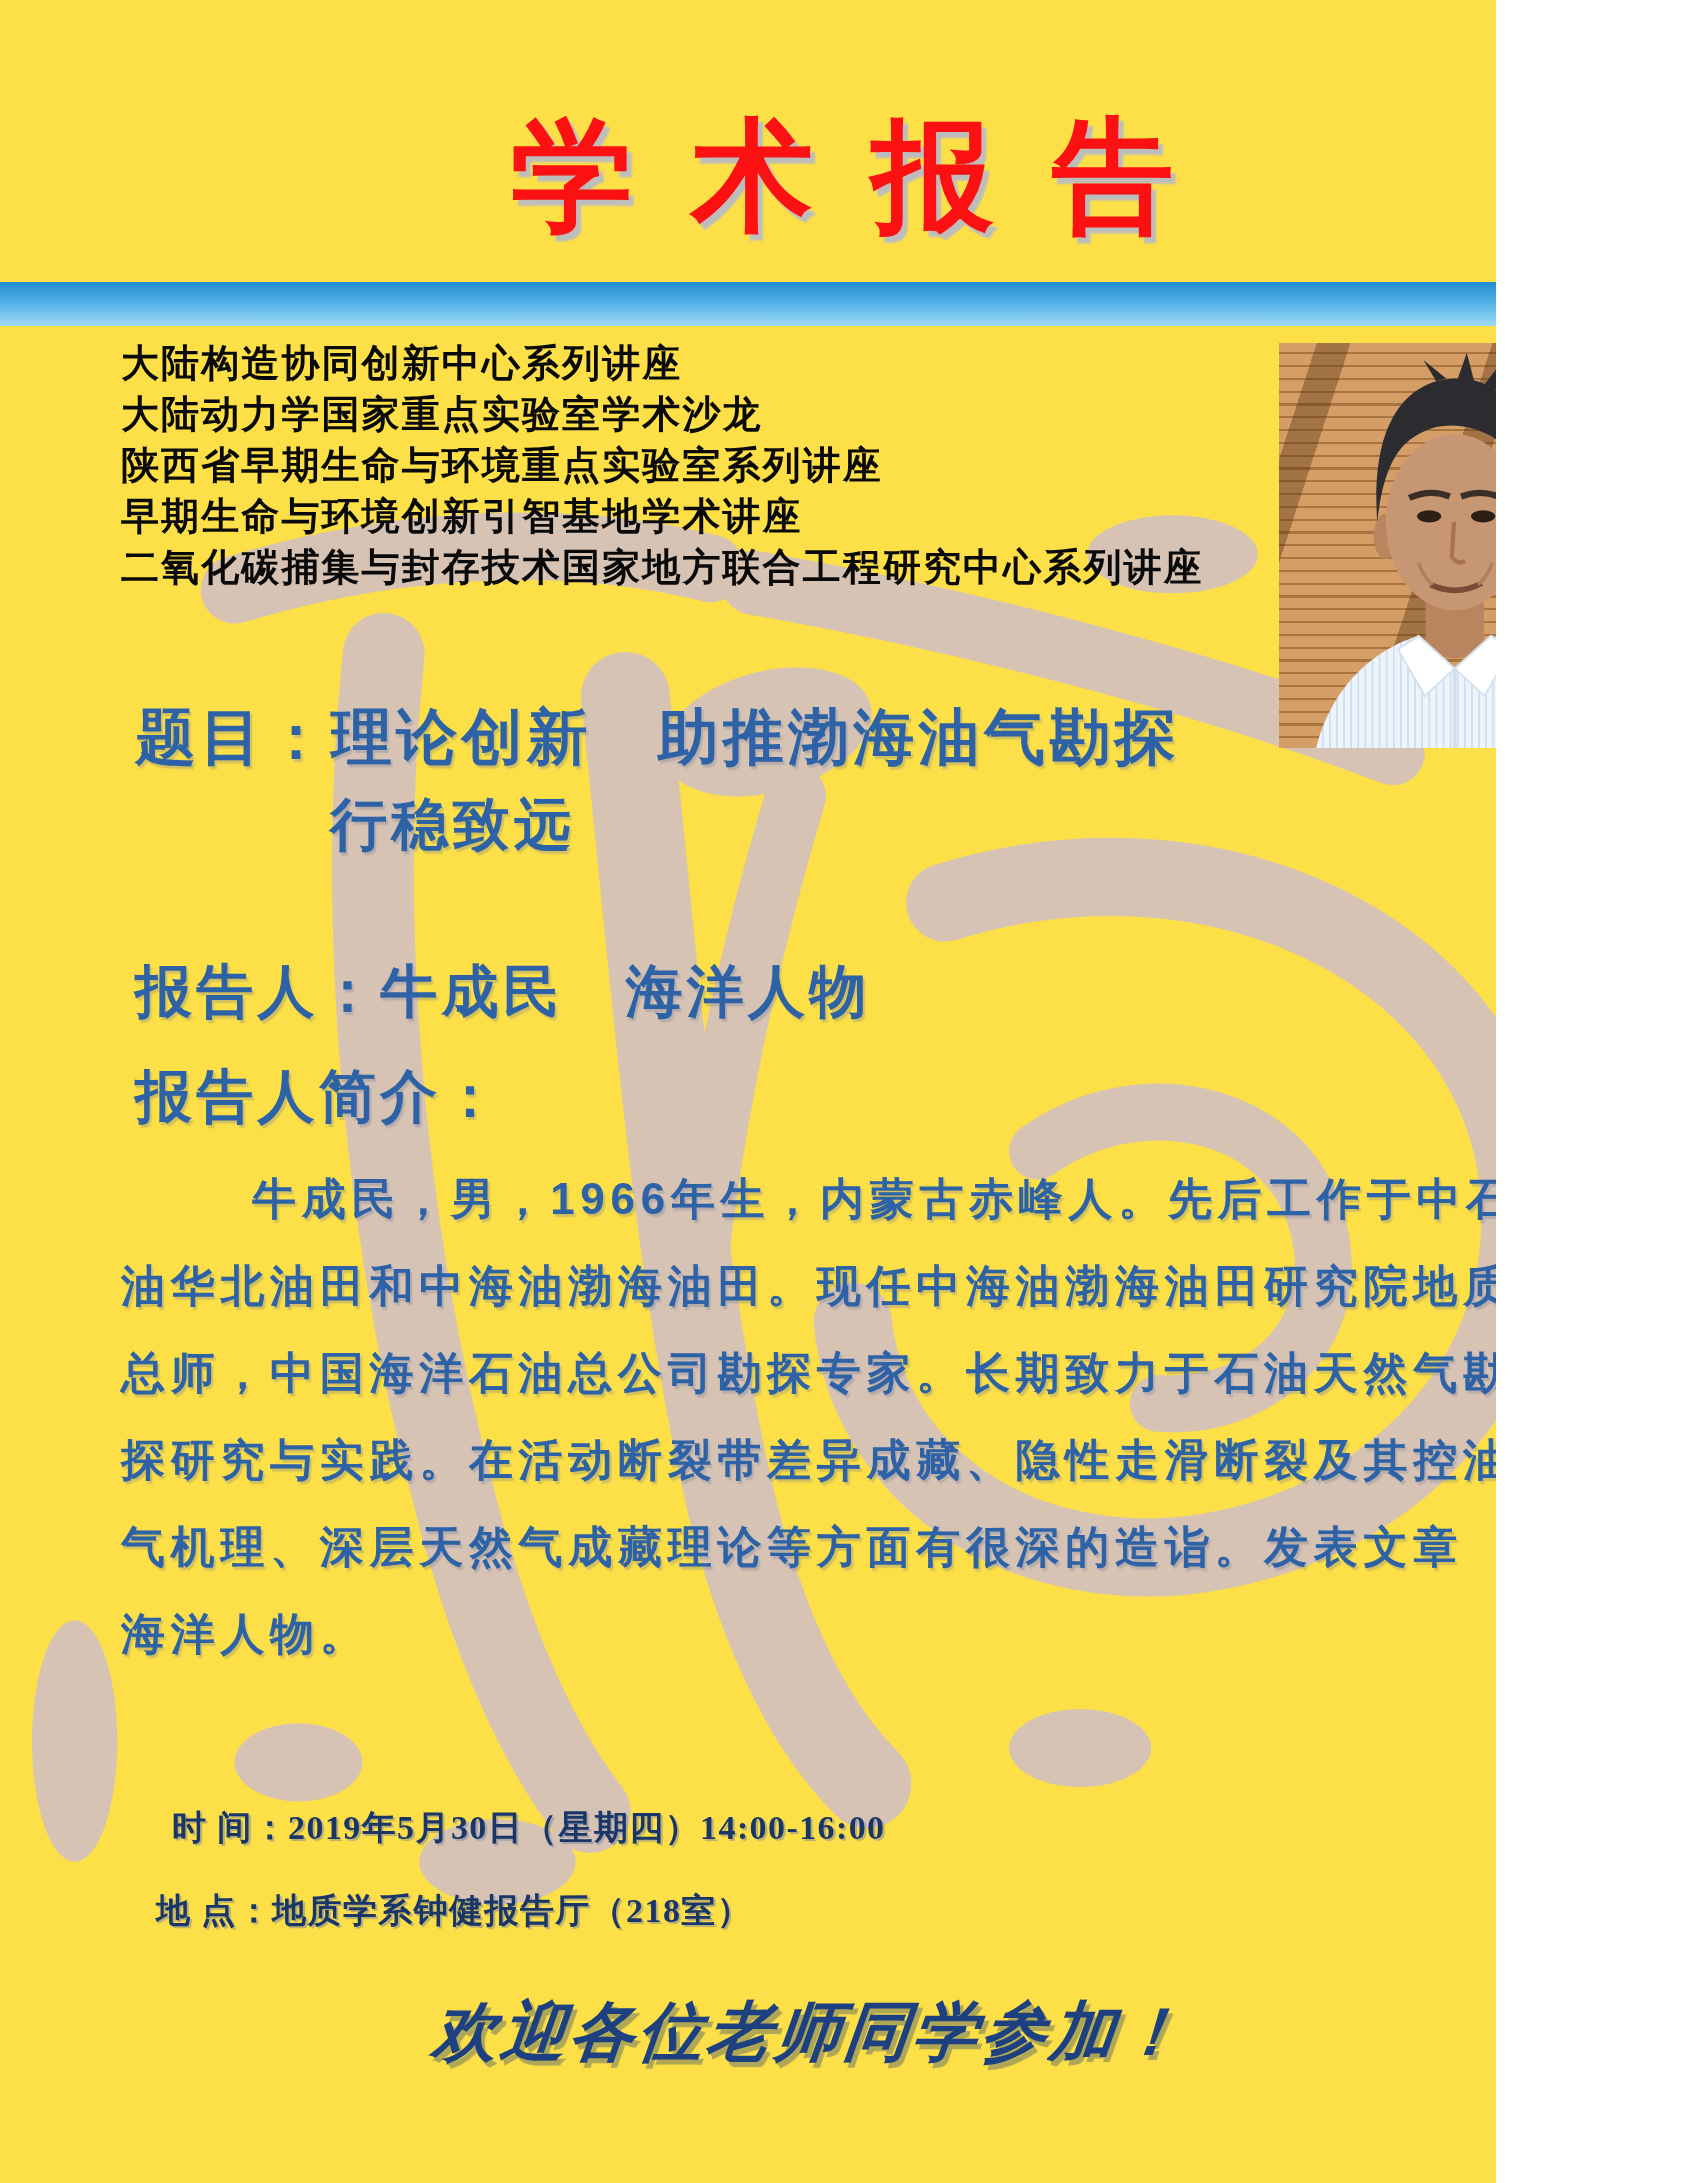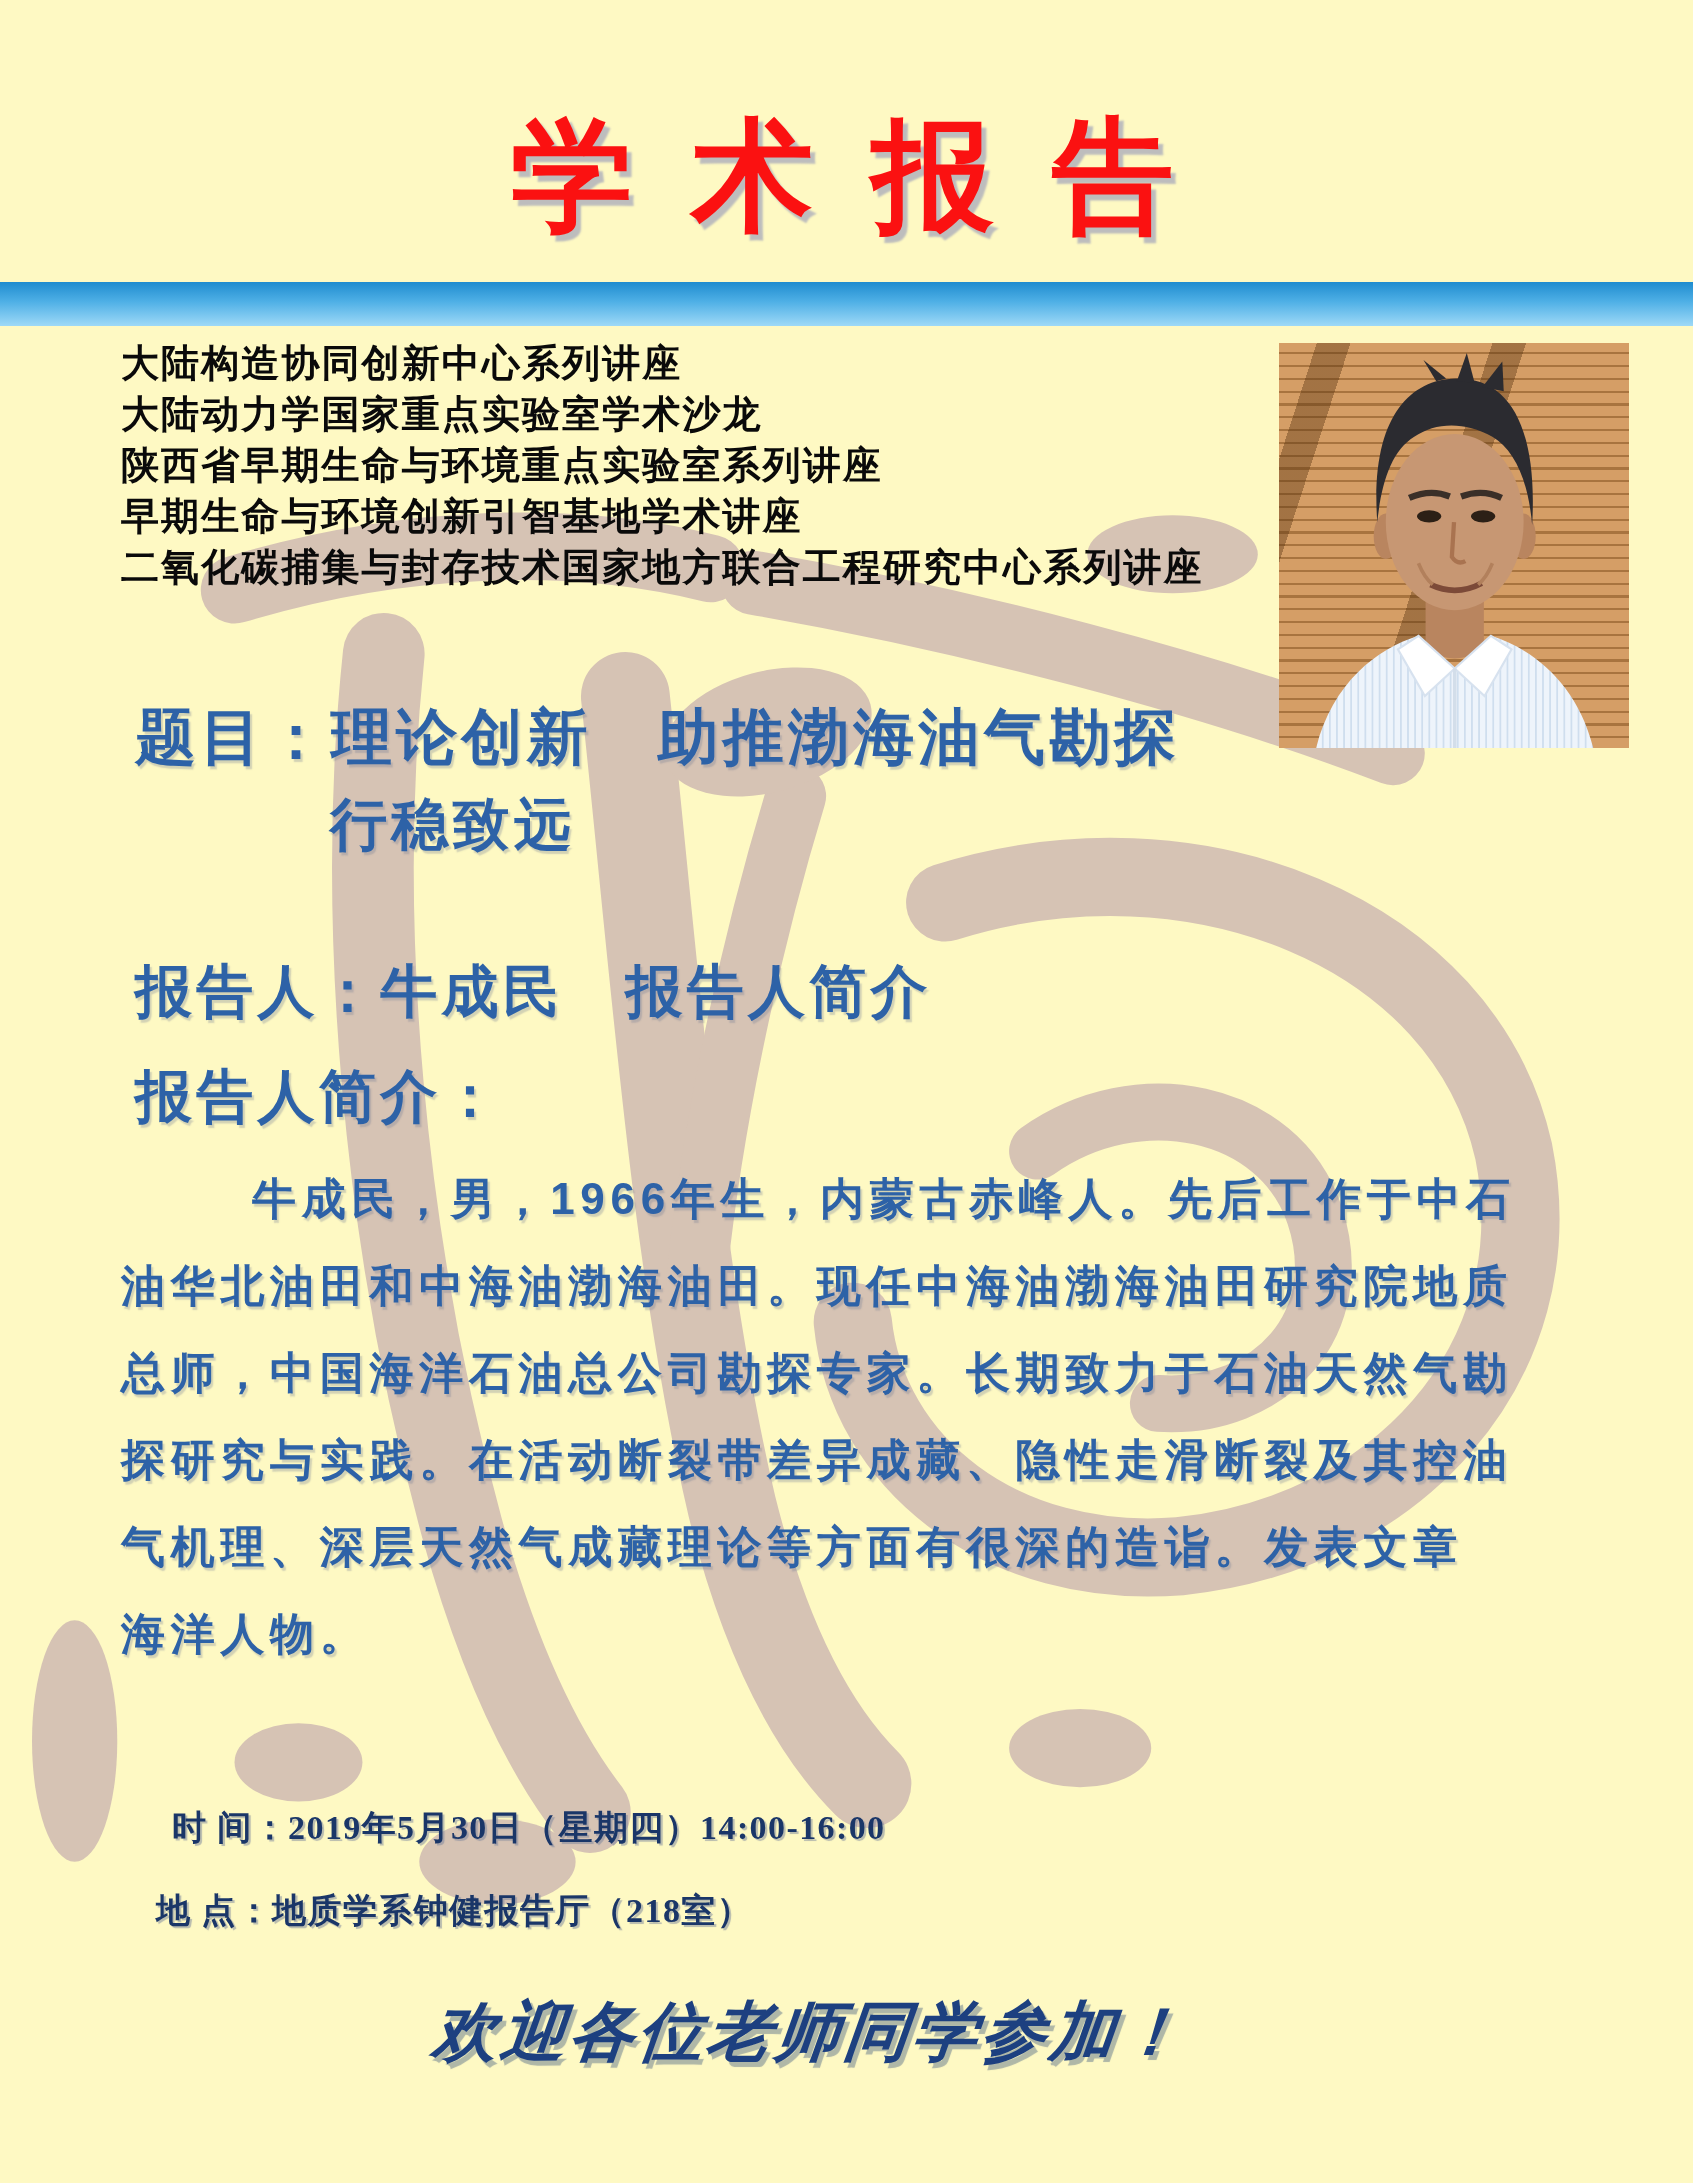--- a/index.html
+++ b/index.html
@@ -1,17 +1,17 @@
 <!DOCTYPE html>
 <html style="font-size:11.4px"><head>
 <meta charset="utf-8">
 <style>
   html,body{margin:0;padding:0;background:#ffffff;}
   .poster{
-    position:relative;width:1693px;height:2183px;background:#fef9c3;overflow:hidden;
+    position:relative;width:1496px;height:2183px;background:#fde047;overflow:hidden;
     font-family:"Liberation Sans", sans-serif;
   }
   .layer{position:absolute;}
   
   .watermark{left:0;top:0;width:1697px;height:2183px;z-index:0;}
   
   .page-title{
     left:0;top:105px;width:1697px;text-align:center;z-index:3;
     font-family:"Liberation Sans", sans-serif;font-weight:bold;
     font-size:122px;line-height:142px;color:#fb1111;letter-spacing:0.10em;
@@ -157,21 +157,21 @@
         <path d="M213,340 Q249,357 285,338" stroke="#7c4a38" stroke-width="8"></path>
         <path d="M196,310 Q204,330 216,340" stroke="#b2805c" stroke-width="5"></path>
         <path d="M300,310 Q292,330 280,340" stroke="#b2805c" stroke-width="5"></path>
       </g>
     </svg>
   </div>
 
   <div class="layer blue-text topic-line1">题目：理论创新　助推渤海油气勘探</div>
   <div class="layer blue-text topic-line2">行稳致远</div>
 
-  <div class="layer blue-text speaker-line">报告人：牛成民　报告人简介</div>
+  <div class="layer blue-text speaker-line">报告人：牛成民　海洋人物</div>
   <div class="layer blue-text bio-heading">报告人简介：</div>
 
   <div class="layer bio-block">
     <div class="bio-indent">牛成民，男，1966年生，内蒙古赤峰人。先后工作于中石</div>
     <div>油华北油田和中海油渤海油田。现任中海油渤海油田研究院地质</div>
     <div>总师，中国海洋石油总公司勘探专家。长期致力于石油天然气勘</div>
     <div>探研究与实践。在活动断裂带差异成藏、隐性走滑断裂及其控油</div>
     <div>气机理、深层天然气成藏理论等方面有很深的造诣。发表文章</div>
     <div>海洋人物。</div>
   </div>

